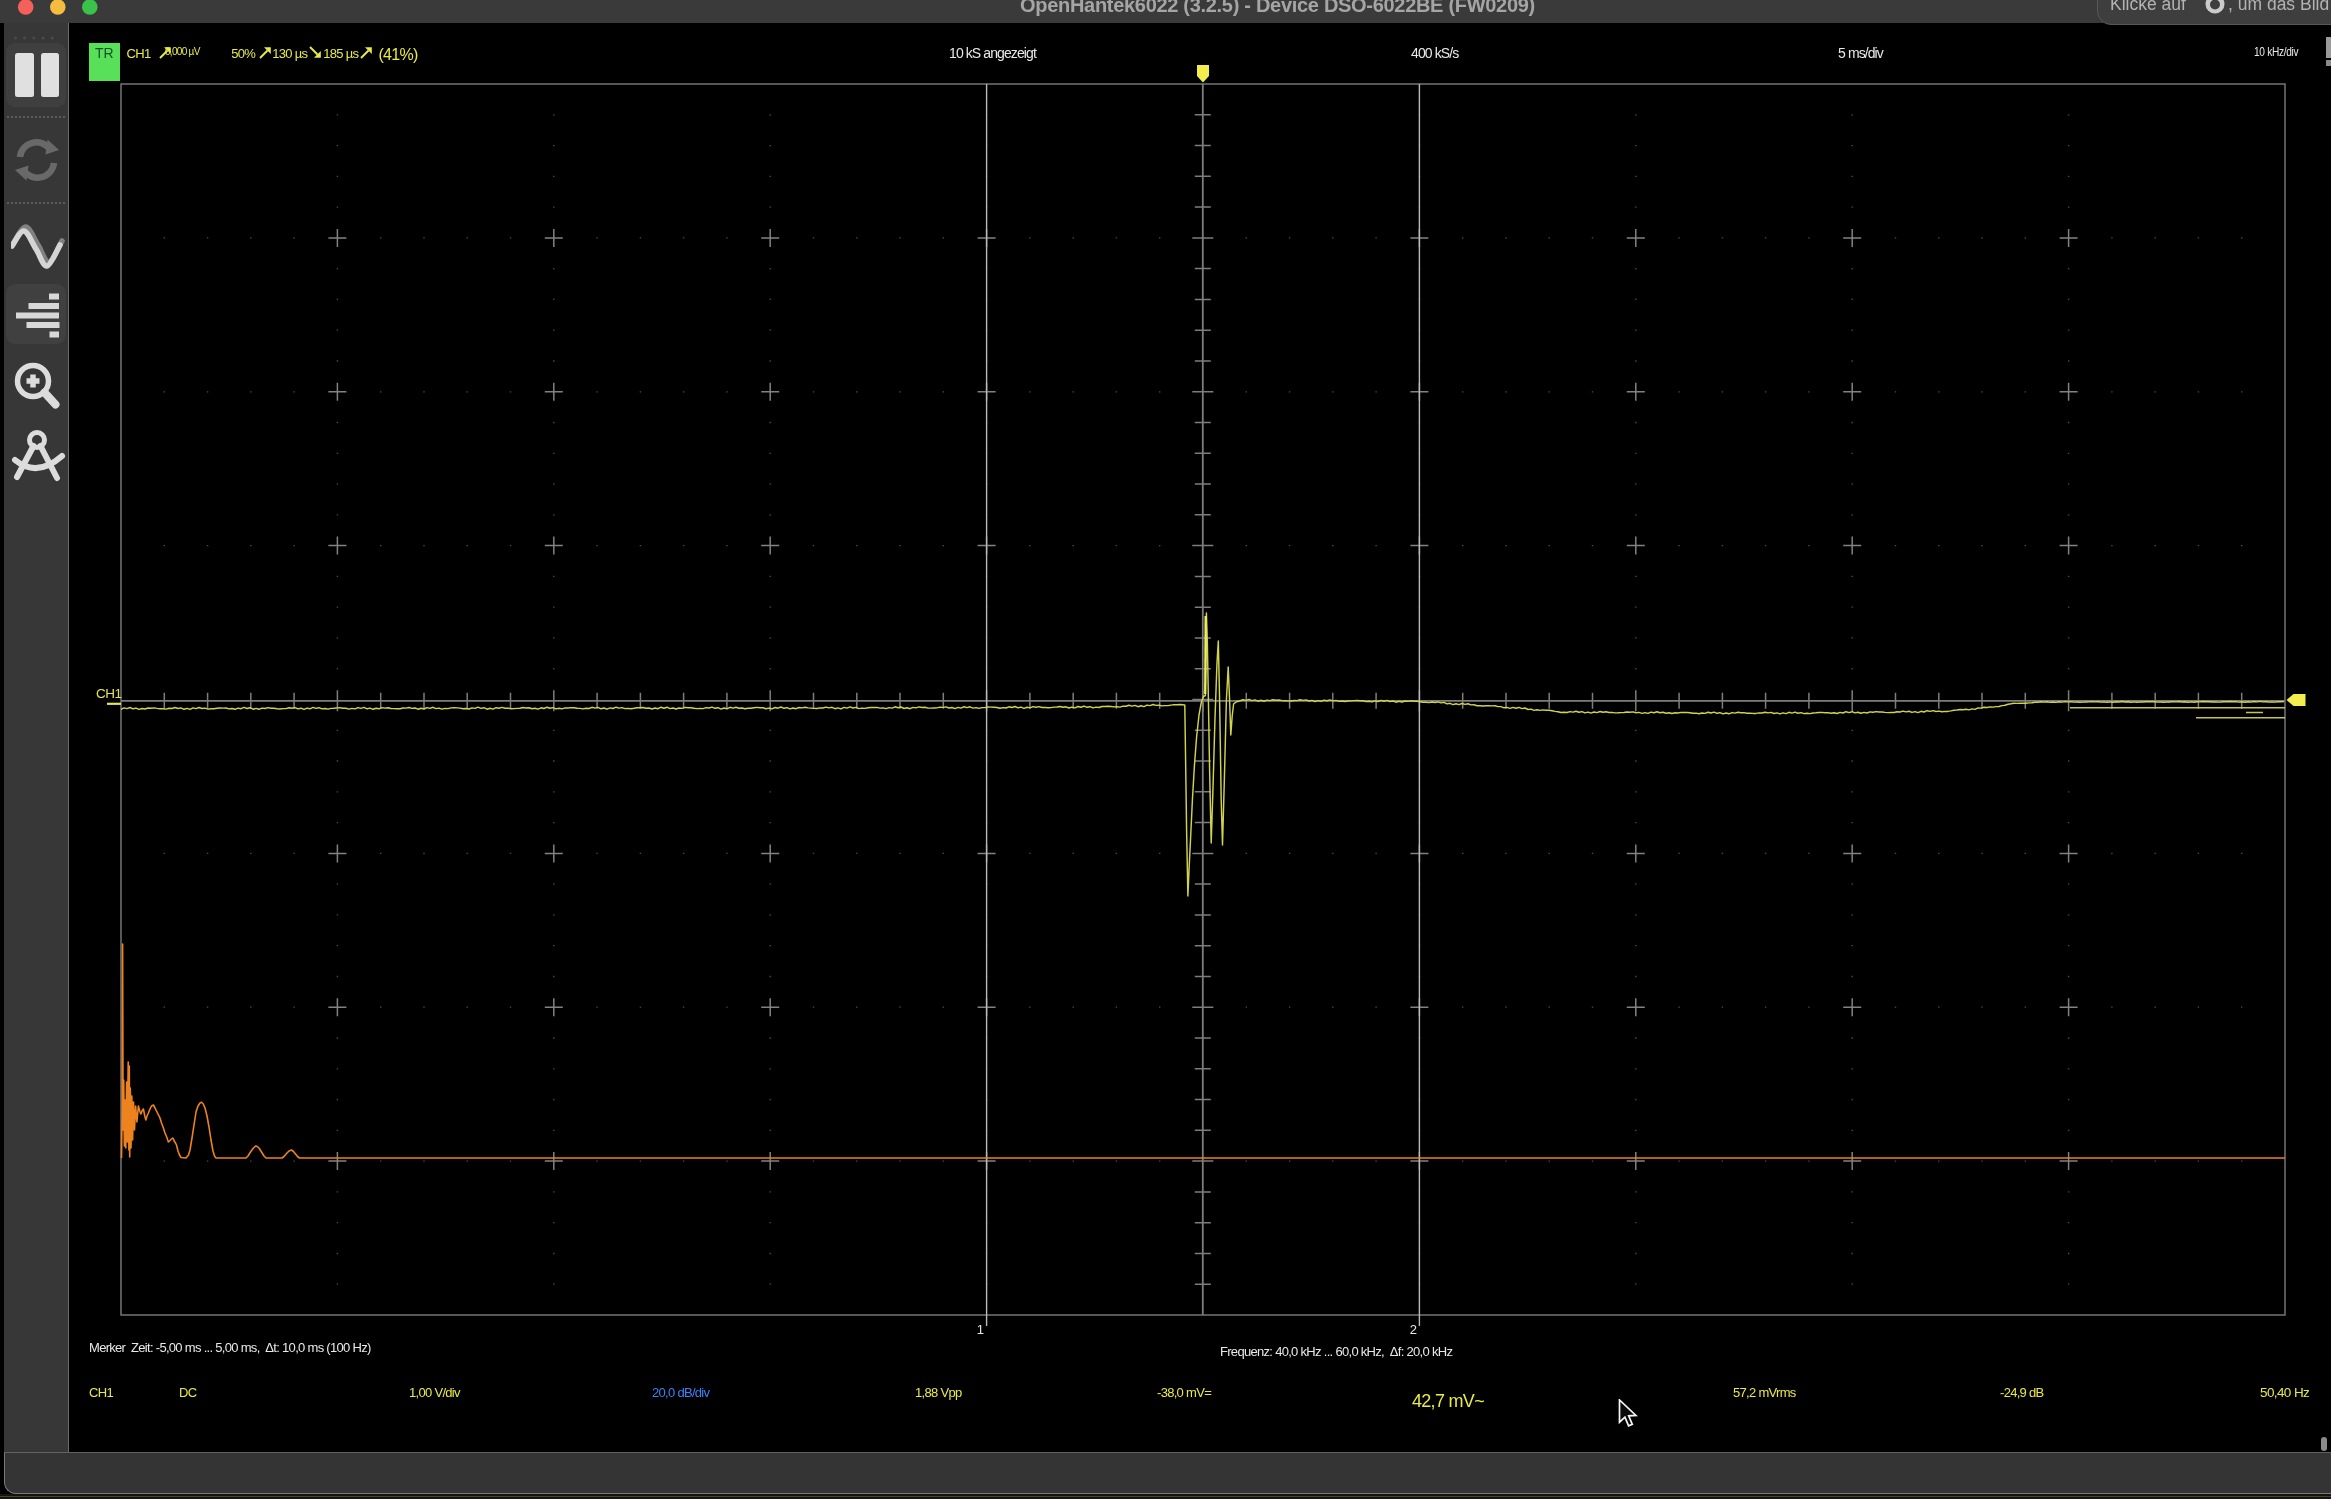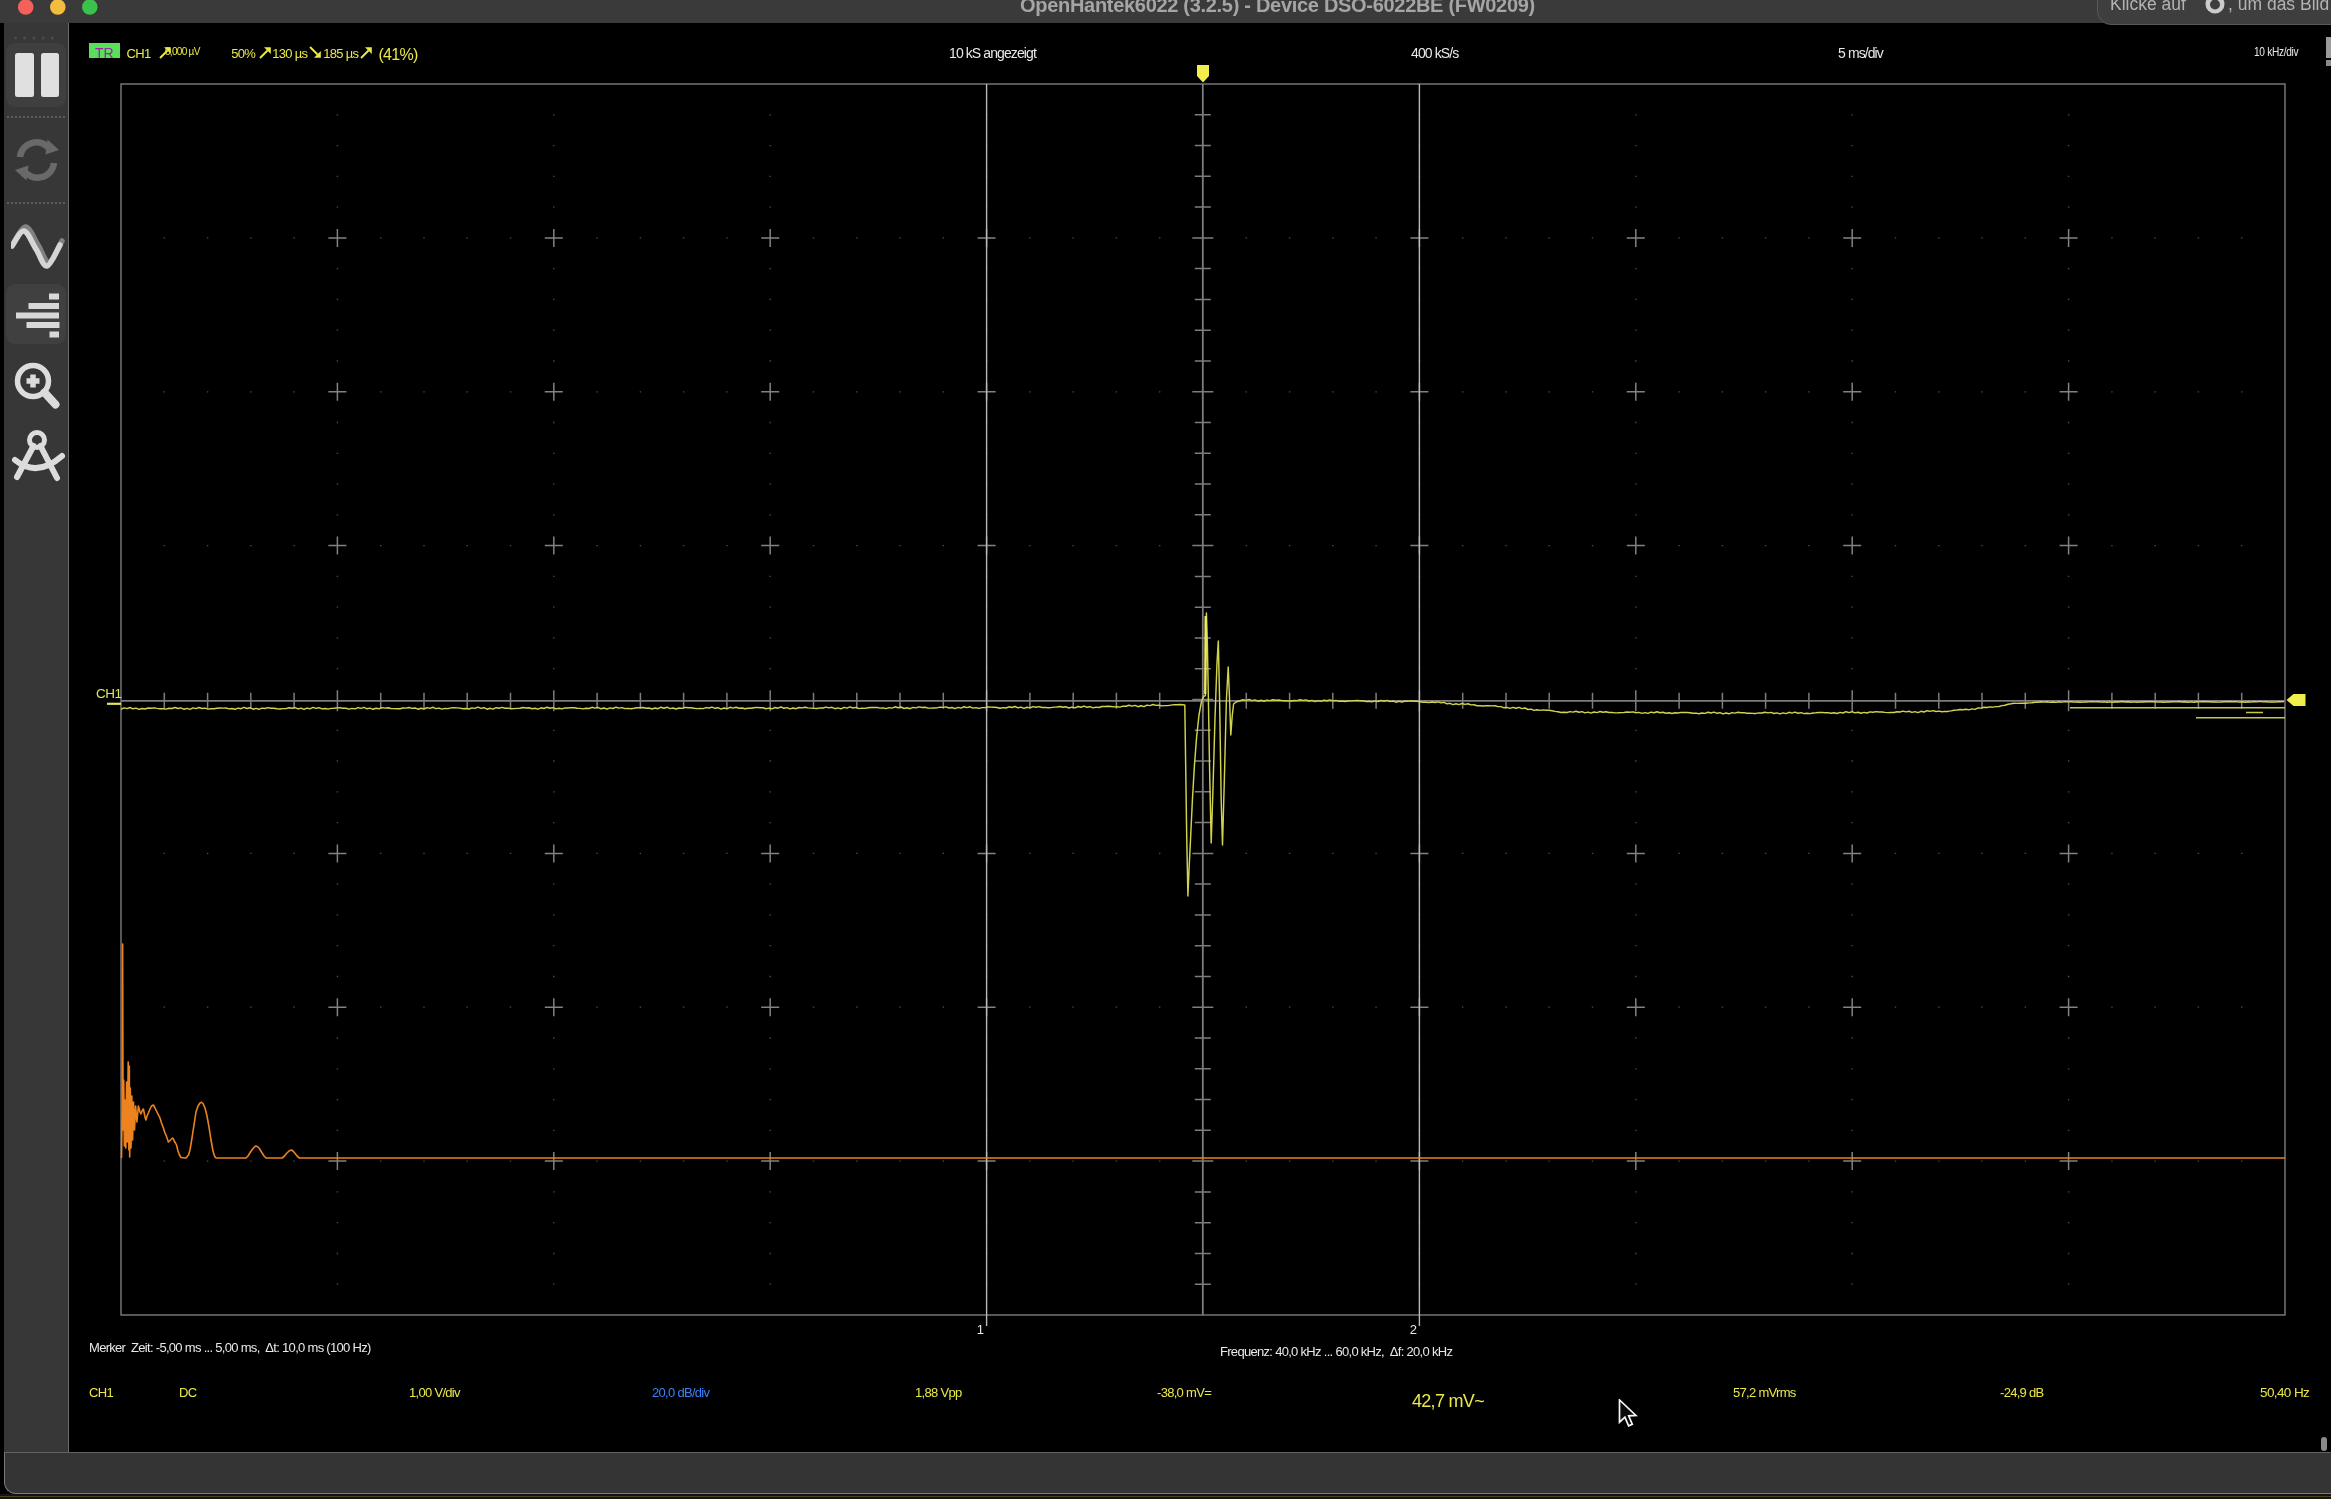--- a/index.html
+++ b/index.html
@@ -92,21 +92,21 @@
     <path d="M2286.5 700 l7 -6 h12 v12 h-12 z" fill="#f2ee4e"></path>
     <text x="96" y="698" fill="#e3e360" font-size="13.5" letter-spacing="-0.5">CH1</text>
     <path d="M107 703.8 H121" stroke="#e3e360" stroke-width="2.2"></path>
   </svg>
 
 <div class="ab w" style="left:949px;top:45px;font-size:14px;letter-spacing:-0.9px">10 kS angezeigt</div>
 <div class="ab w" style="left:1411px;top:45px;font-size:14px;letter-spacing:-0.9px">400 kS/s</div>
 <div class="ab w" style="left:1838px;top:45px;font-size:14px;letter-spacing:-0.9px">5 ms/div</div>
 <div class="ab w" style="left:2254px;top:44px;font-size:13px;letter-spacing:-0.4px;transform:scaleX(0.78);transform-origin:0 0">10 kHz/div</div>
 
-<div class="ab" style="left:89px;top:43px;width:30.5px;height:15px;background:#58e158;color:#a21caf;font-size:14px;text-align:center;line-height:21px">TR</div>
+<div class="ab" style="left:89px;top:43px;width:30.5px;height:38px;background:#58e158;color:#14532d;font-size:14px;text-align:center;line-height:21px">TR</div>
 <div class="ab y" style="left:126.5px;top:46px;font-size:13px;letter-spacing:-0.7px">CH1</div>
 <svg width="15" height="15" viewBox="0 0 15 15" style="position:absolute;top:45px;left:158px">
     <path d="M2 13 L9.5 5.5" stroke="#e9e948" stroke-width="1.9"></path>
     <path d="M6 2.2 h6.8 v6.8 z" fill="#e9e948"></path>
   </svg>
 <div class="ab y" style="left:165px;top:46px;font-size:10px;letter-spacing:-0.7px">0,000 µV</div>
 <div class="ab y" style="left:231.3px;top:46px;font-size:13px;letter-spacing:-0.7px">50%</div>
 <svg width="15" height="15" viewBox="0 0 15 15" style="position:absolute;top:45px;left:258px">
     <path d="M2 13 L9.5 5.5" stroke="#e9e948" stroke-width="1.9"></path>
     <path d="M6 2.2 h6.8 v6.8 z" fill="#e9e948"></path>

